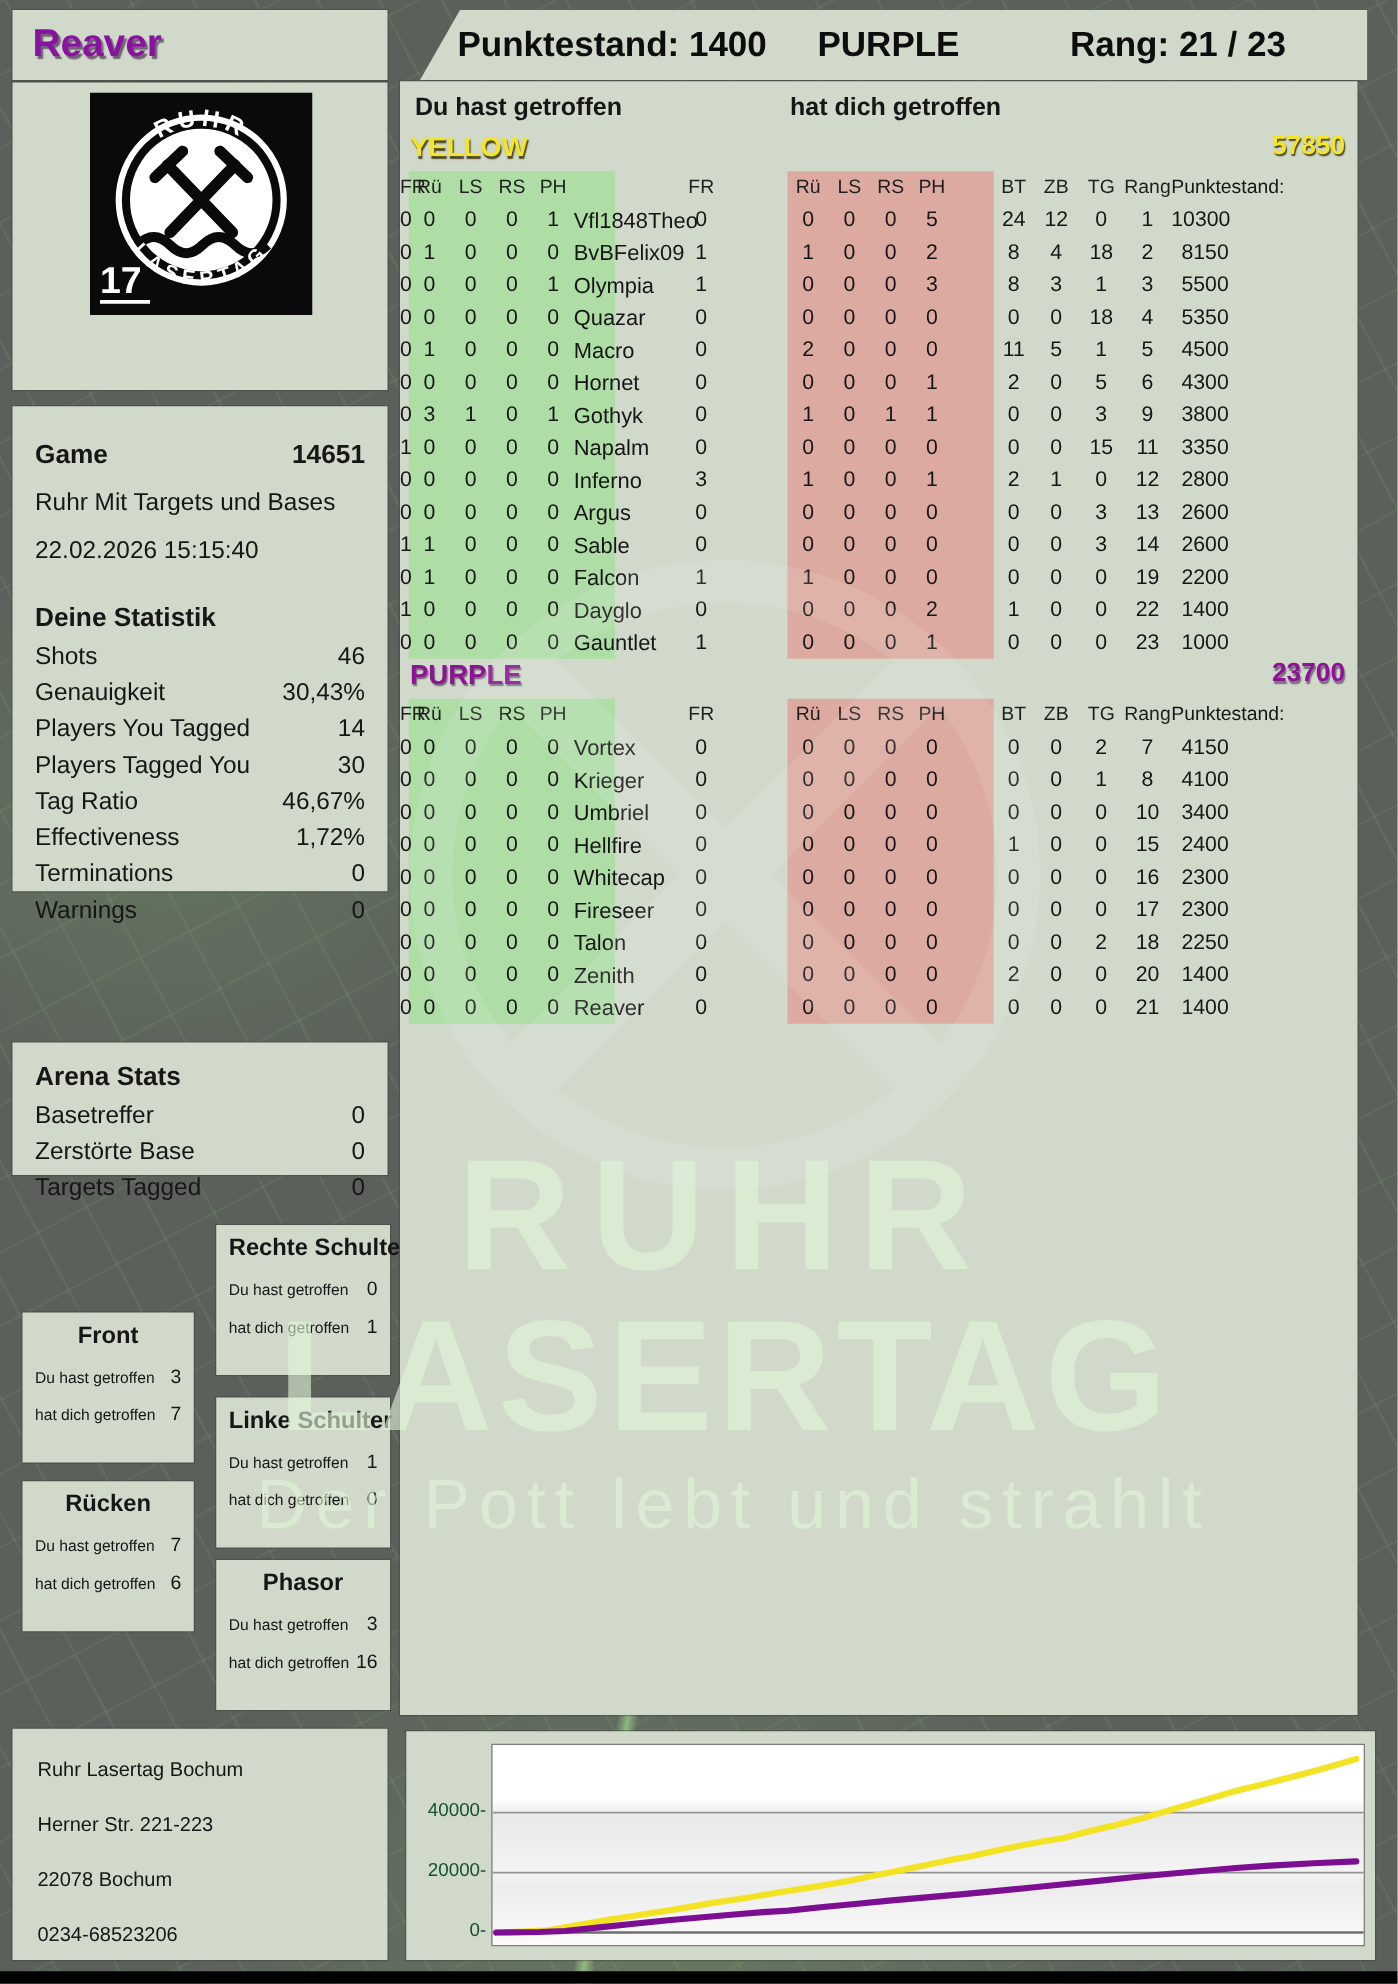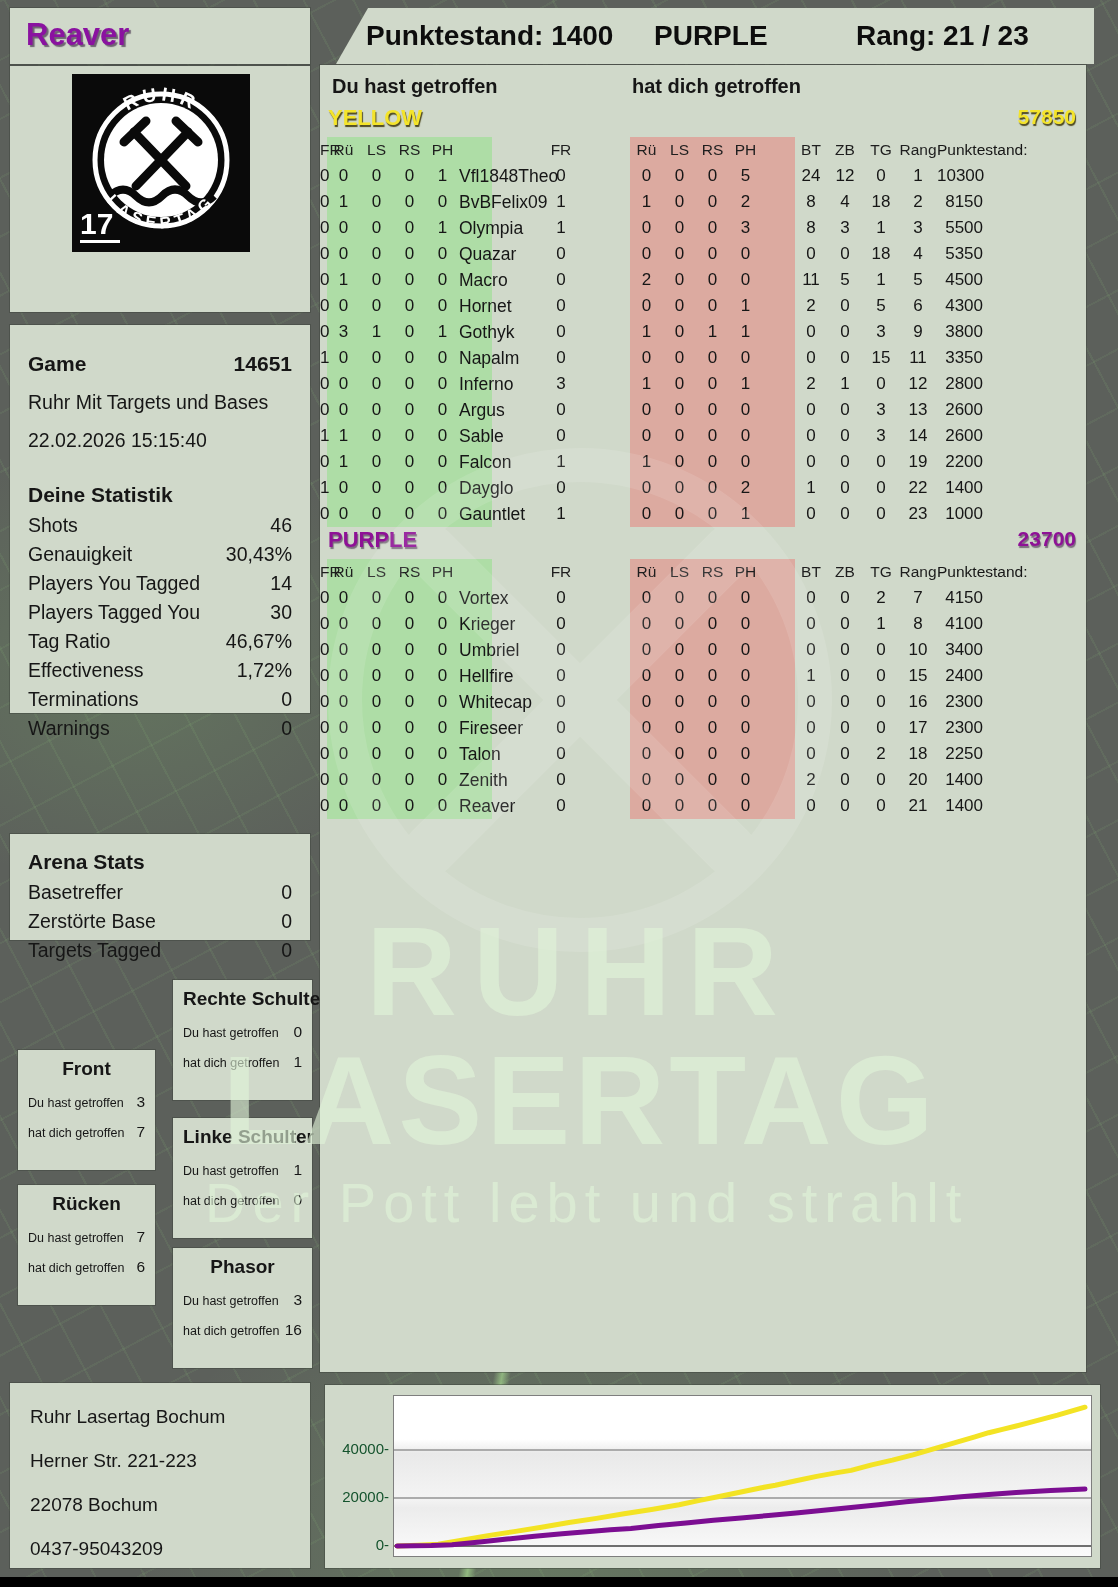--- a/index.html
+++ b/index.html
@@ -46,21 +46,21 @@
   .zone-row { display:flex; justify-content:space-between; align-items:baseline; margin-top:12px; }
   .zone-row .lbl { font-size:12.5px; }
   .zone-row .val { font-size:15.5px; }
   .pos-front  { left:18px;  top:1050px; width:137px; }
   .pos-ruecken{ left:18px;  top:1185px; width:137px; }
   .pos-rechte { left:173px; top:980px; }
   .pos-linke  { left:173px; top:1118px; }
   .pos-phasor { left:173px; top:1248px; }
 
   .addr-panel { left:10px; top:1383px; width:300px; height:185px; padding:12px 20px; }
-  .addr-line { font-size:19px; line-height:44px; white-space:nowrap; }
+  .addr-line { font-size:16px; line-height:44px; white-space:nowrap; }
 
   
   .main-panel { left:320px; top:65px; width:766px; height:1307px; }
   .col-head { position:absolute; top:10px; font-size:20px; font-weight:700; }
   .col-head.you { left:12px; }  .col-head.them { left:312px; }
 
   .team-block { position:absolute; left:0; width:766px; }
   .team-yellow { top:40px; }  .team-purple { top:462px; }
   .team-head { position:relative; height:32px; }
   .team-name { position:absolute; left:8px; top:0; font-size:22px; font-weight:700; }
@@ -258,21 +258,21 @@
         <span class="lbl">hat dich getroffen</span>
         <span class="val">16</span>
       </div>
     </div>
   </div>
 
 <div class="panel addr-panel">
   <div class="addr-line">Ruhr Lasertag Bochum</div>
   <div class="addr-line">Herner Str. 221-223</div>
   <div class="addr-line">22078 Bochum</div>
-  <div class="addr-line">0437-95043209</div>
+  <div class="addr-line">0234-68523206</div>
 </div>
 
 <div class="panel main-panel">
   <div class="col-head you">Du hast getroffen</div>
   <div class="col-head them">hat dich getroffen</div>
   <div id="team-blocks">
       <div class="team-block team-yellow">
         <div class="team-head">
           <span class="team-name c-yellow">YELLOW</span>
           <span class="team-total c-yellow">57850</span>

